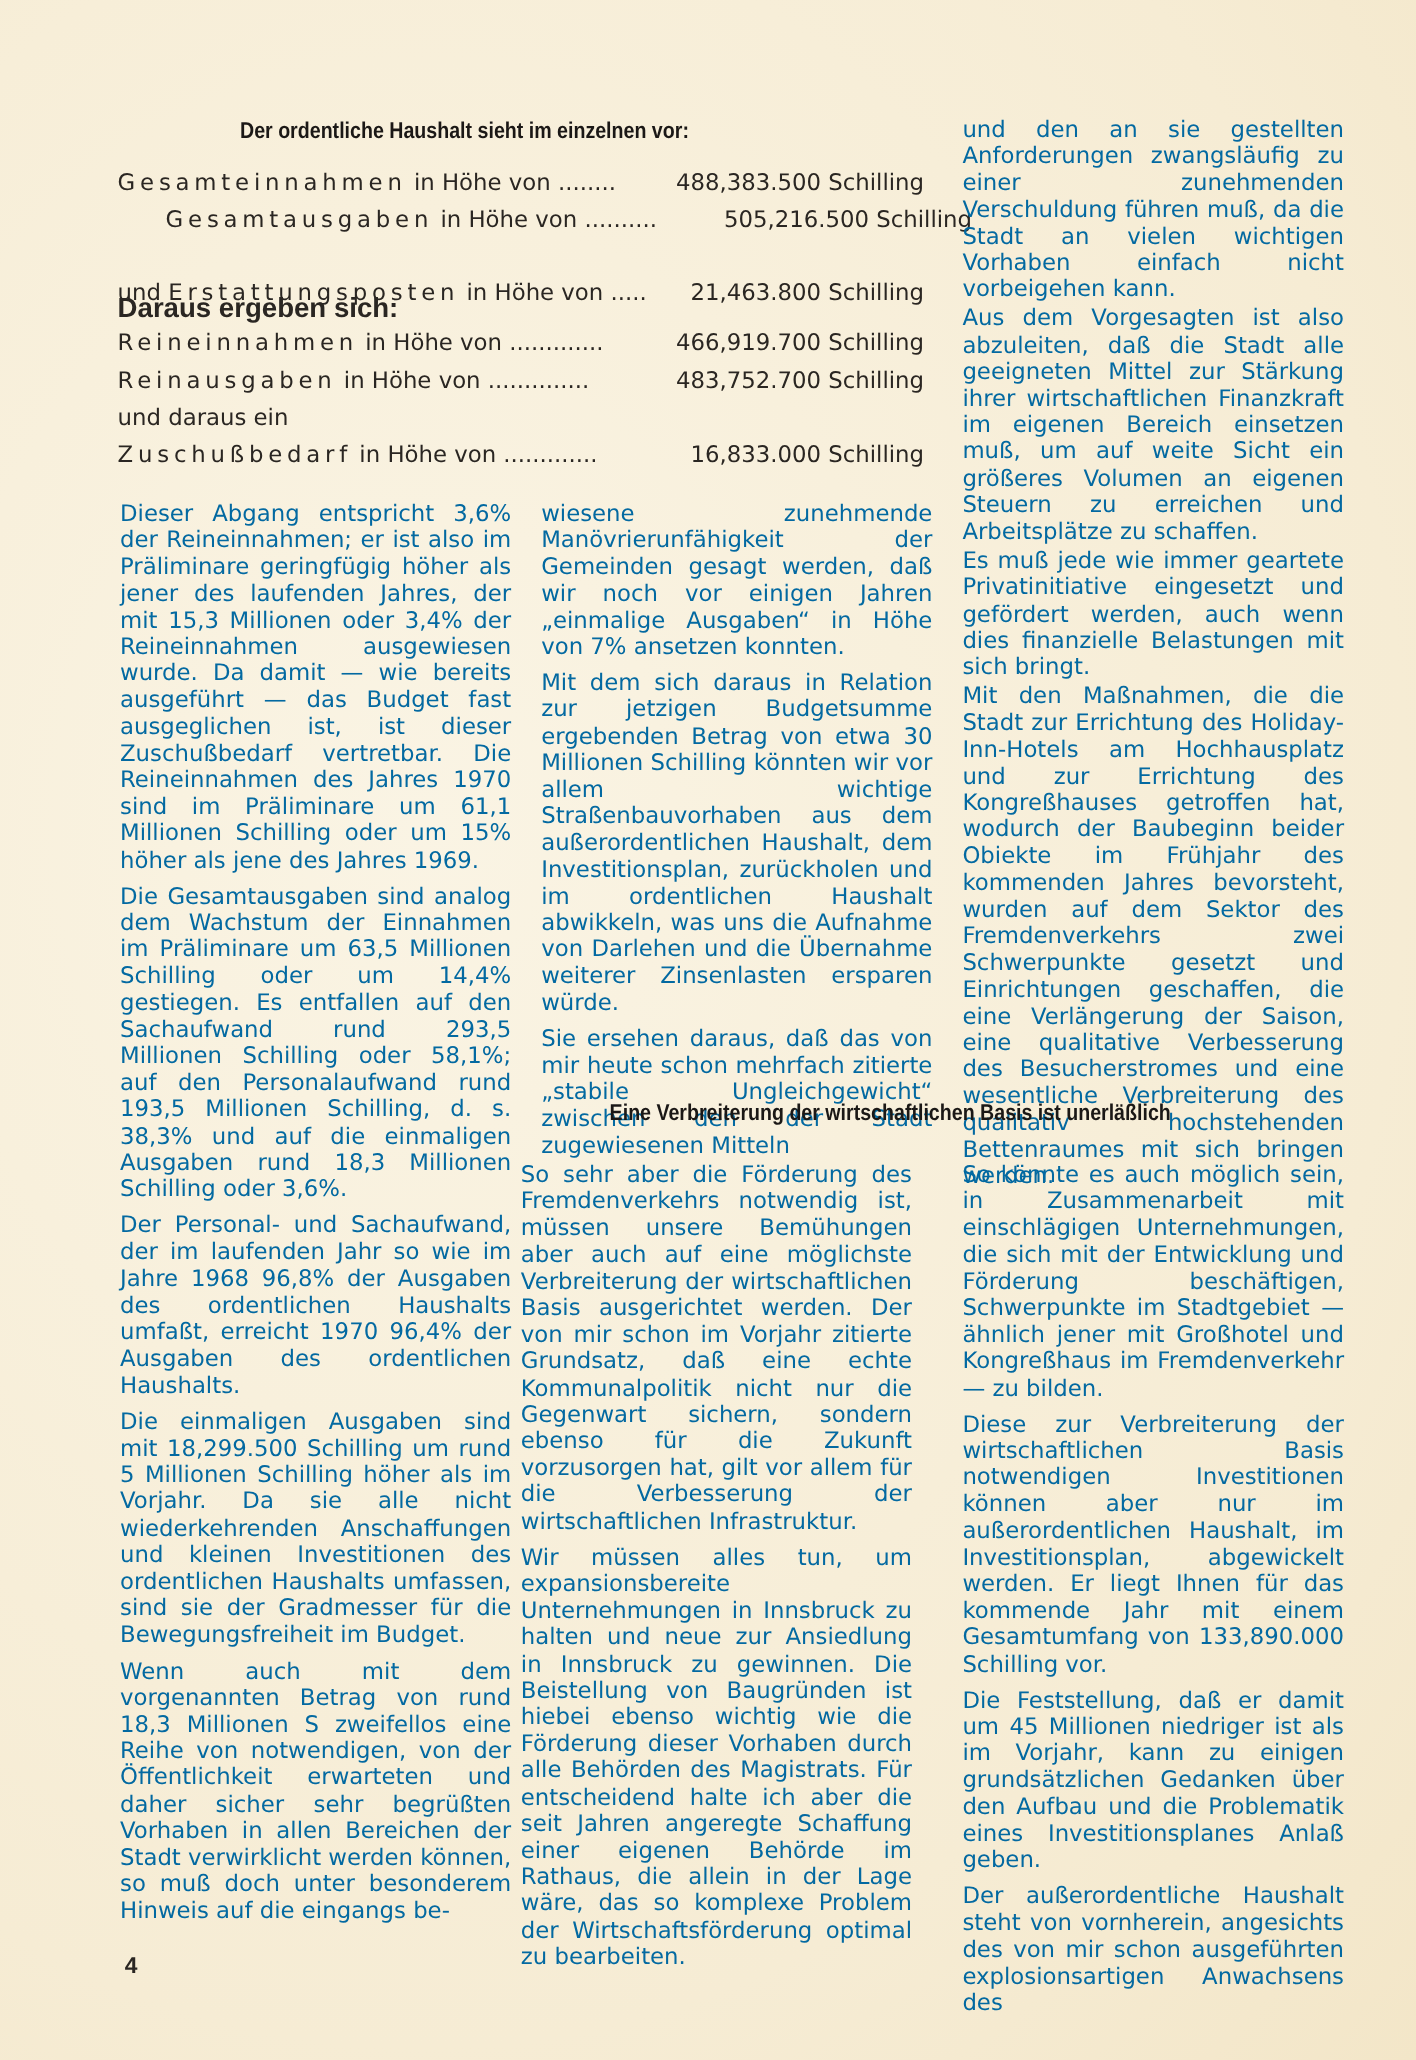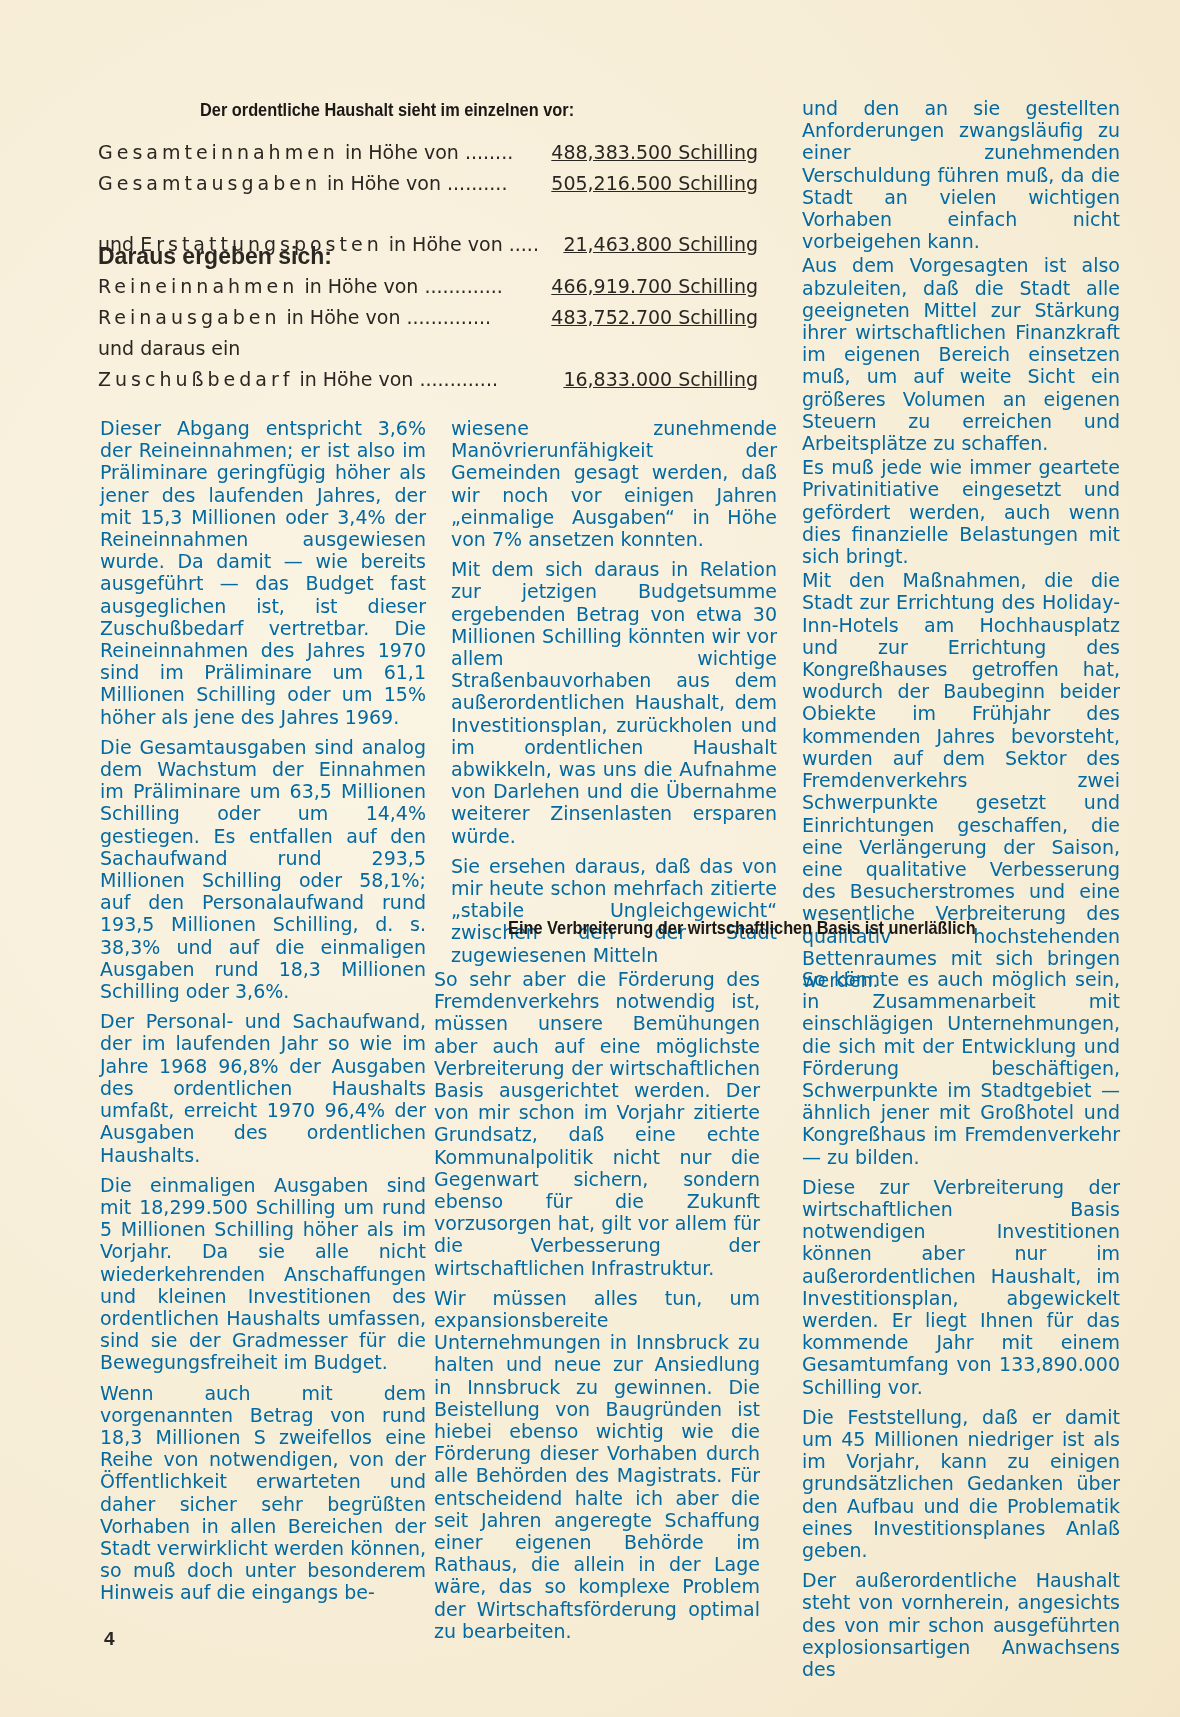--- a/index.html
+++ b/index.html
@@ -11,41 +11,41 @@
     font-family:"DejaVu Sans", sans-serif;
   }
   .abs { position:absolute; }
   .heading {
     font-family:"Liberation Sans Narrow","Liberation Sans", sans-serif;
     font-weight:bold; font-size:19px; color:#1b1816;
     transform:scaleX(0.86); transform-origin:left top; white-space:nowrap;
   }
   .row { position:absolute; left:98px; width:672px; font-size:19px; height:26px; line-height:26px; white-space:nowrap; }
   .row .lbl { position:absolute; left:0; }
-  .row .amt { position:absolute; right:12px;text-decoration:underline; }
+  .row .amt { position:absolute; right:0; }
   .sp { letter-spacing:4px; }
   .sub-heading { position:absolute; left:98px; top:243px; font-family:"Liberation Sans", sans-serif; font-weight:bold; font-size:23px; }
   .col {
     position:absolute; font-size:19px; line-height:22.2px; text-align:justify;
     hyphens:manual; color:#0369a1;
   }
   .col p { margin:0 0 8px 0; }
   .col p.tight { margin-bottom:2px; }
   .pageno { left:104px; top:1628px; font-family:"Liberation Sans", sans-serif; font-weight:bold; font-size:19px; }
 </style>
 </head>
 <body>
 
 <div class="abs heading" style="left:200px; top:99px;">Der ordentliche Haushalt sieht im einzelnen vor:</div>
 
 <div class="row" style="top:139px;">
   <span class="lbl"><span></span><span class="sp">Gesamteinnahmen</span><span> in Höhe von ........</span></span>
   <span class="amt">488,383.500 Schilling</span>
 </div>
-<div class="row" style="top:170px;">
+<div class="row" style="top:170px;margin-left:40px;">
   <span class="lbl"><span></span><span class="sp">Gesamtausgaben</span><span> in Höhe von ..........</span></span>
   <span class="amt">505,216.500 Schilling</span>
 </div>
 <div class="row" style="top:201px;margin-top:30px;">
   <span class="lbl"><span>und </span><span class="sp">Erstattungsposten</span><span> in Höhe von .....</span></span>
   <span class="amt">21,463.800 Schilling</span>
 </div>
 
 <div class="sub-heading">Daraus ergeben sich:</div>
 

